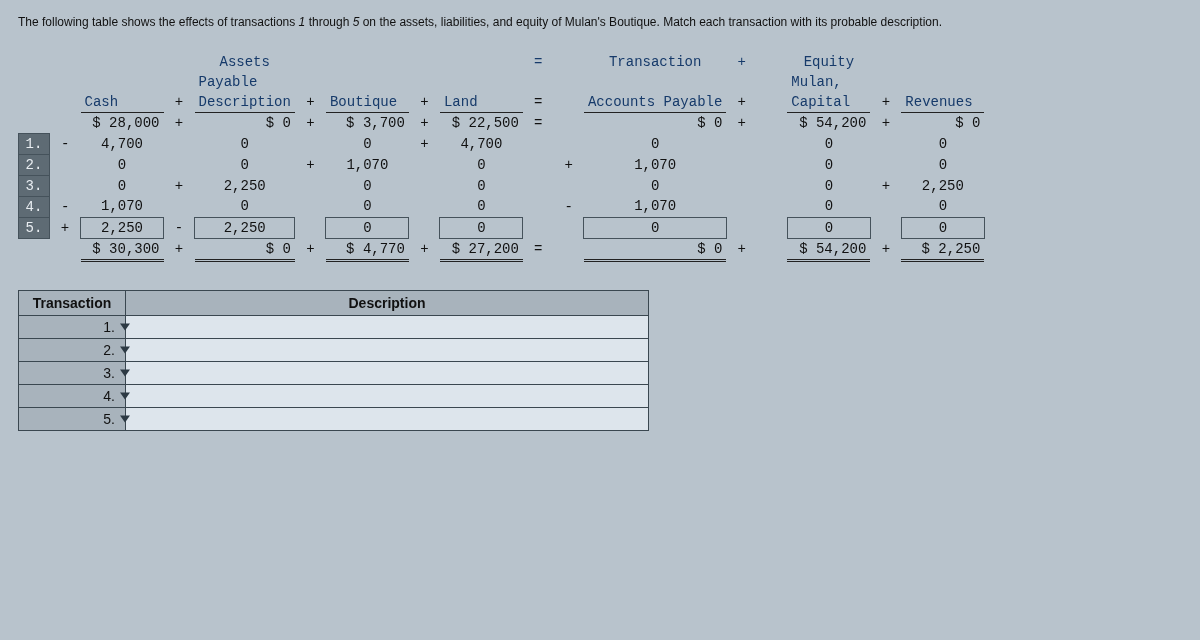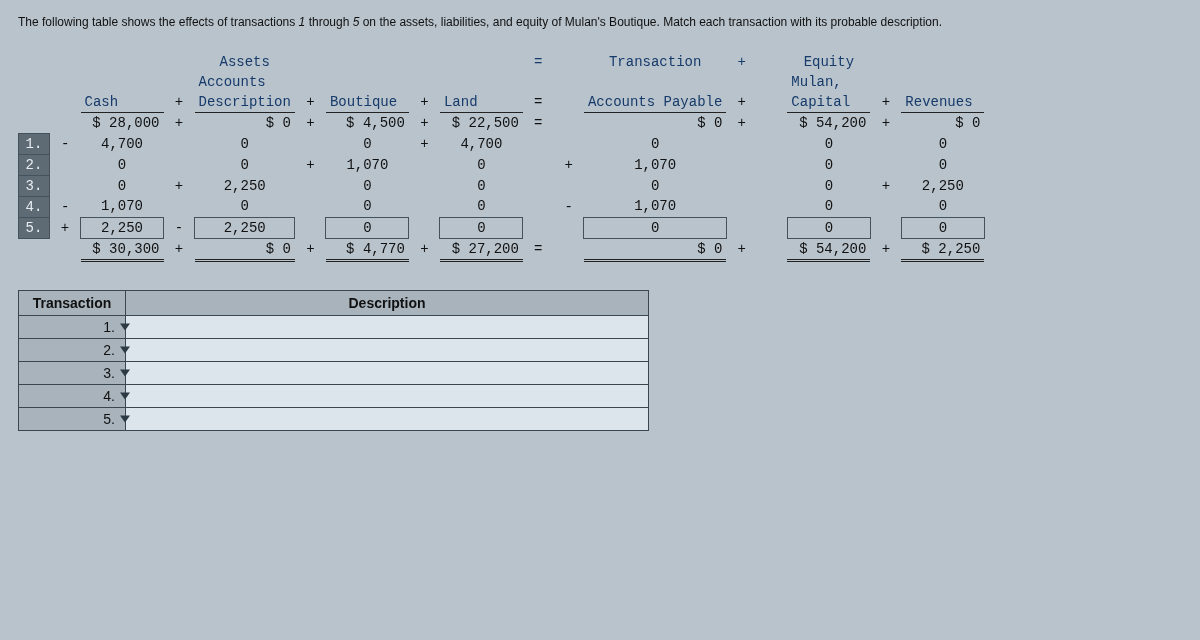--- a/index.html
+++ b/index.html
@@ -126,21 +126,21 @@
       <td class="section-hdr">Equity</td>
       <td></td>
           <td></td>
     </tr>
 
     <tr>
       <td></td>
           <td></td>
       <td></td>
           <td></td>
-      <td class="hdr">Accounts</td>
+      <td class="hdr">Payable</td>
           <td></td>
       <td></td>
           <td></td>
       <td></td>
           <td></td>
           <td></td>
       <td></td>
           <td></td>
           <td></td>
       <td class="hdr">Mulan,</td>
@@ -168,21 +168,21 @@
       <td class="hdr bb">Revenues</td>
     </tr>
 
     <tr>
       <td></td>
           <td></td>
       <td class="val">$ 28,000</td>
       <td class="sign">+</td>
       <td class="val">$ 0</td>
       <td class="sign">+</td>
-      <td class="val">$ 4,500</td>
+      <td class="val">$ 3,700</td>
       <td class="sign">+</td>
       <td class="val">$ 22,500</td>
       <td class="sign">=</td>
       <td></td>
       <td class="val">$ 0</td>
       <td class="sign">+</td>
       <td></td>
       <td class="val">$ 54,200</td>
       <td class="sign">+</td>
       <td class="val">$ 0</td>

